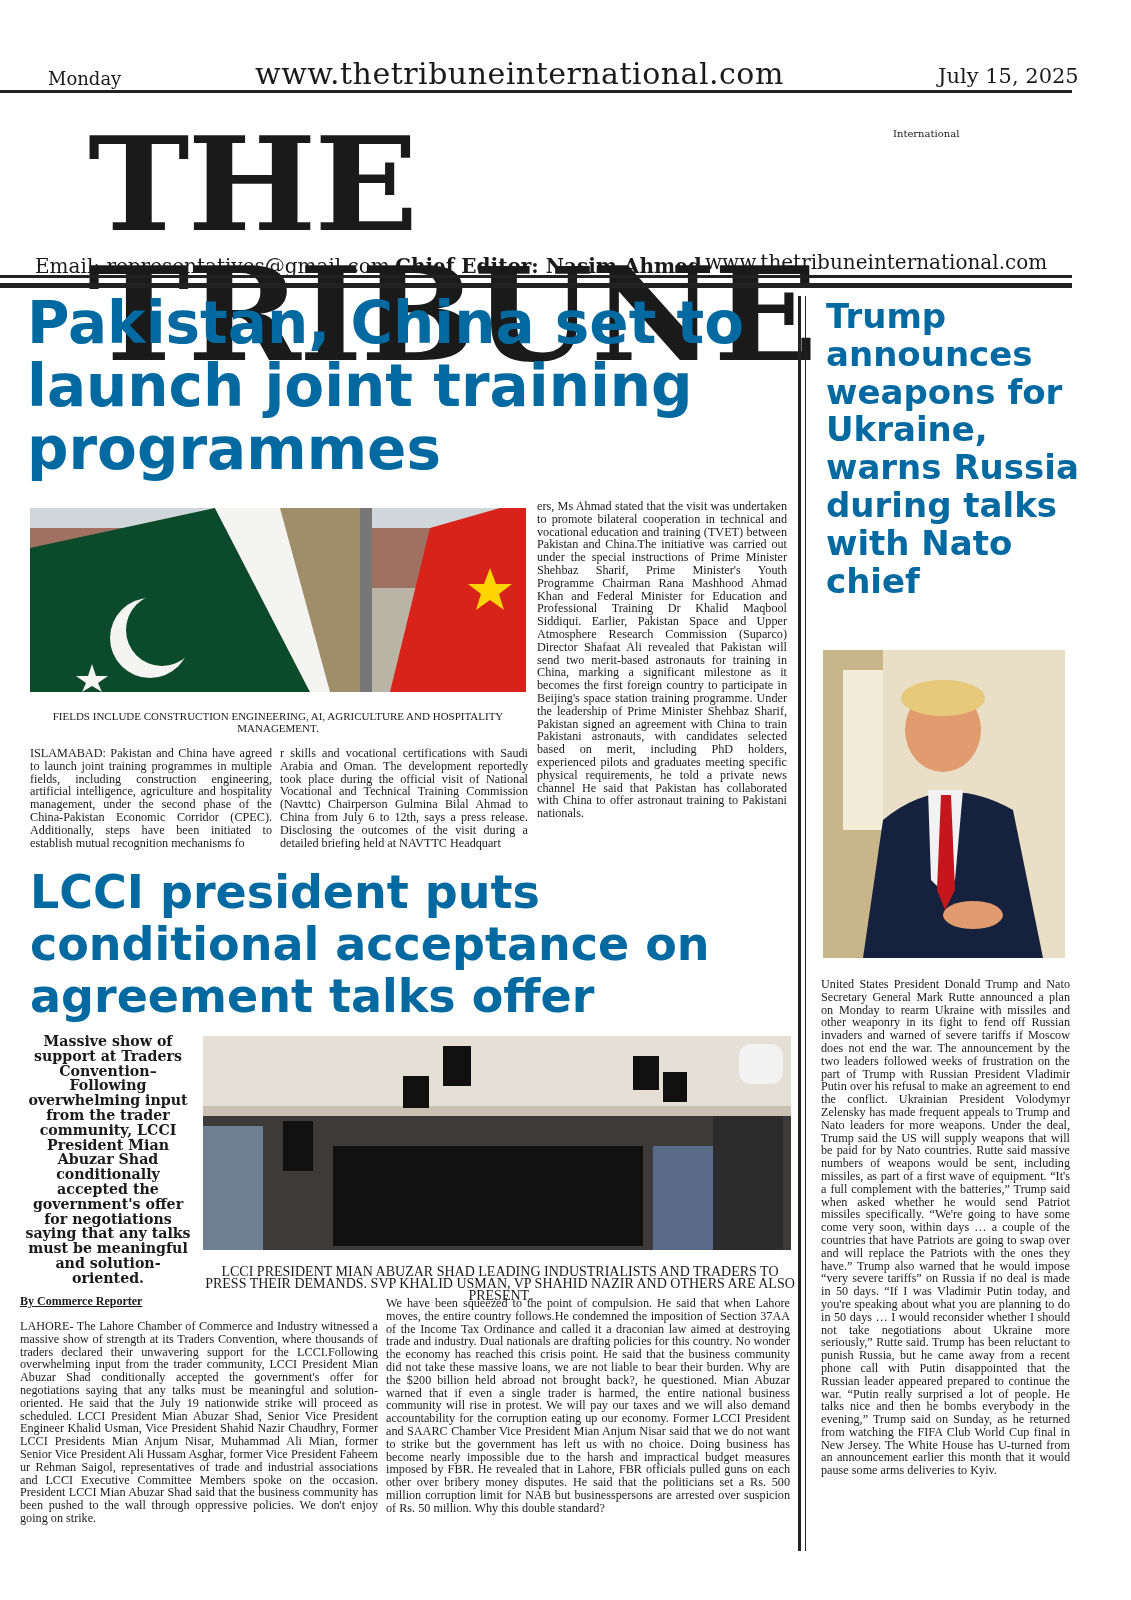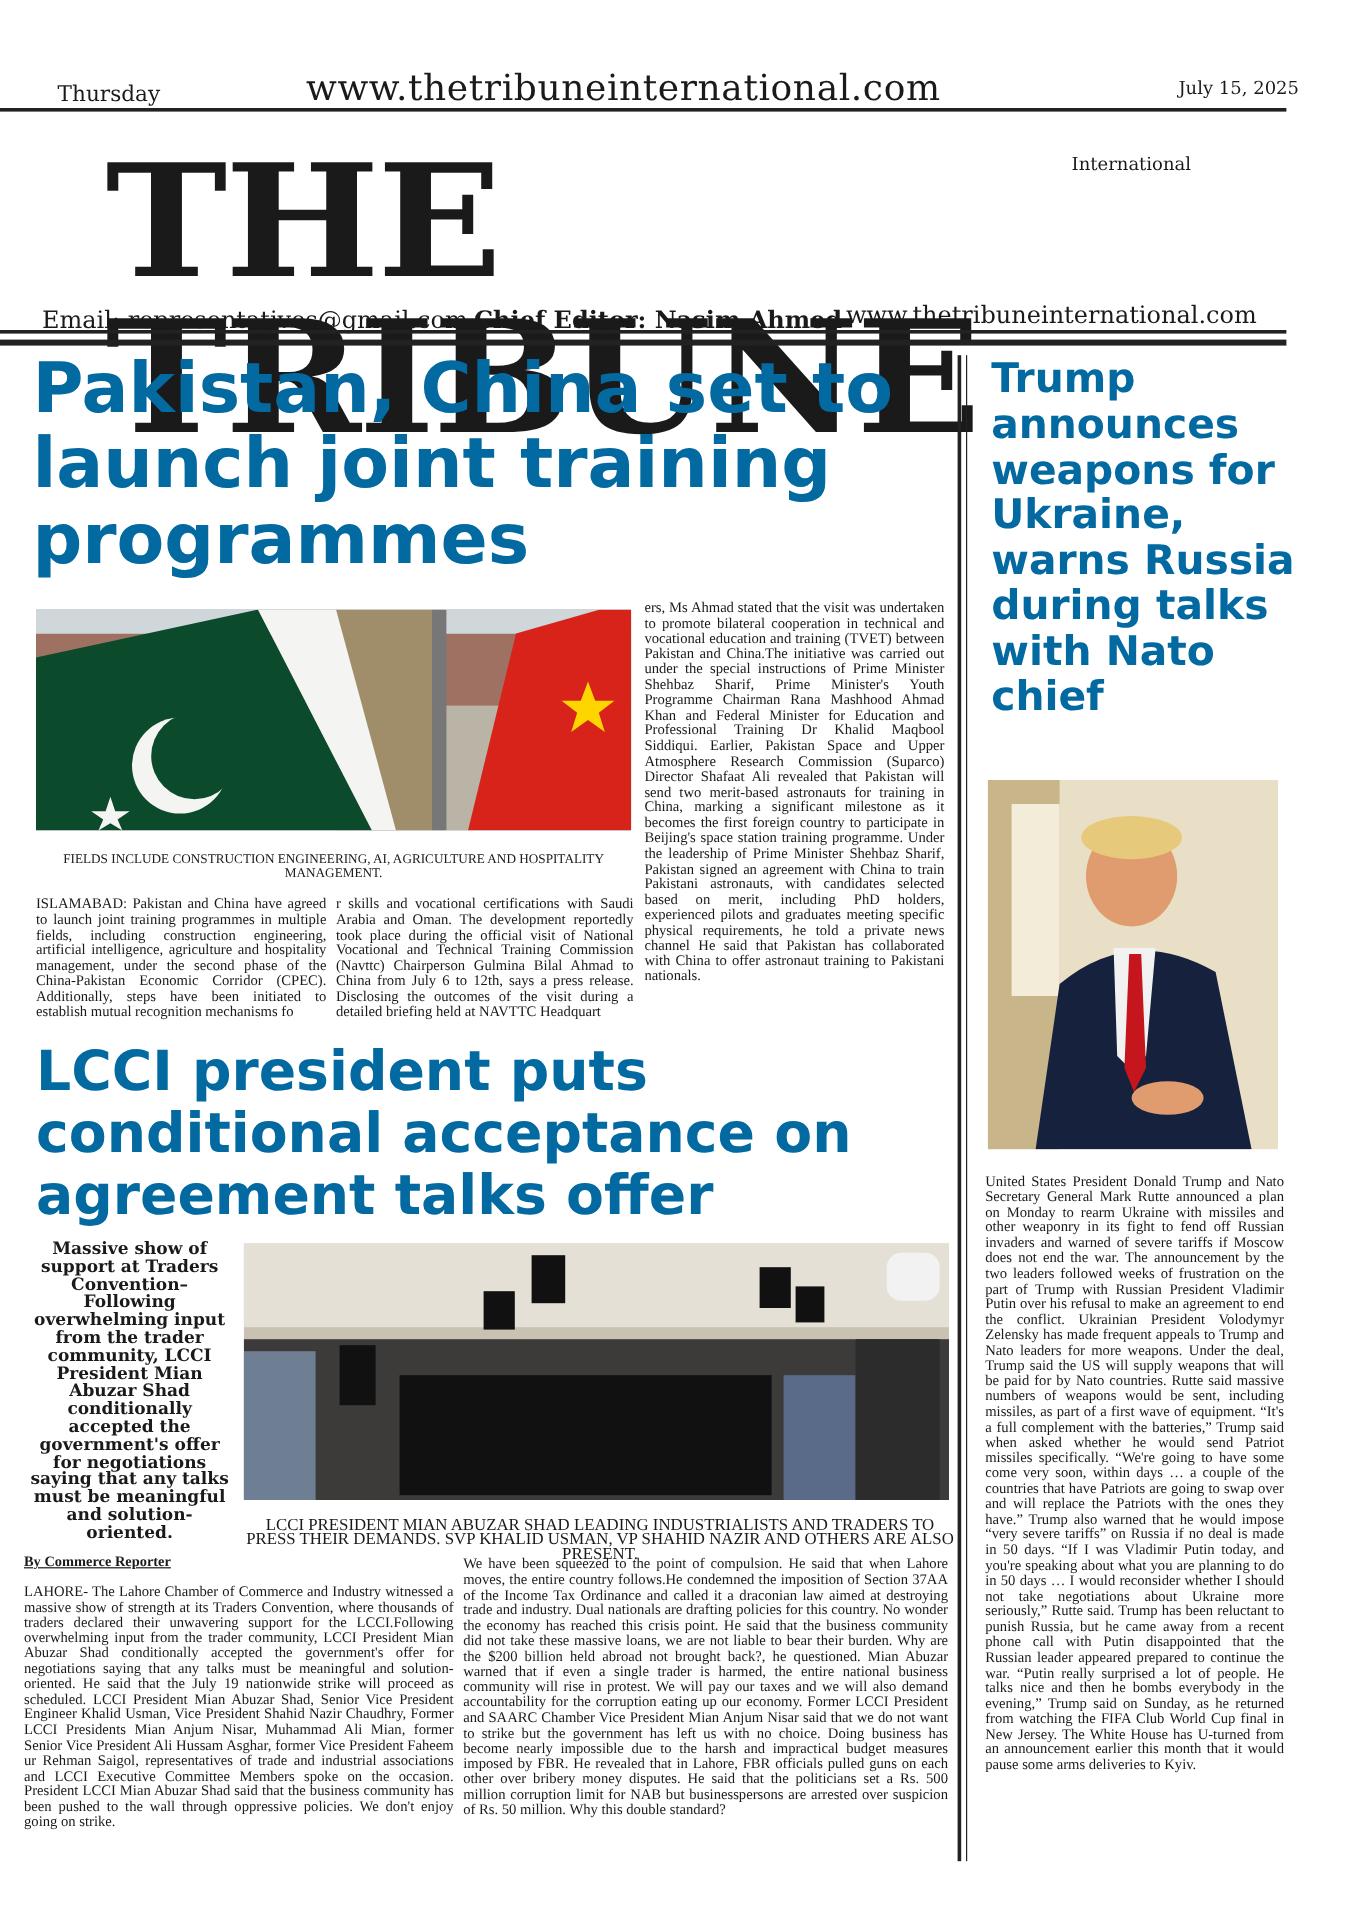--- a/index.html
+++ b/index.html
@@ -1,38 +1,38 @@
 <!DOCTYPE html>
 <html><head>
 <meta charset="utf-8">
 <style>
   html,body{margin:0;padding:0;background:#fff;}
   body{width:1131px;height:1600px;position:relative;overflow:hidden;color:#1a1a1a;font-family:"DejaVu Serif",serif;}
   .abs{position:absolute;}
   .topbar{left:0;top:60px;width:1100px;height:36px;}
   .topbar .day{left:48px;top:8px;font-size:18px;font-family:"DejaVu Serif",serif;}
   .topbar .url{left:255px;top:-4px;font-size:30px;font-family:"DejaVu Serif",serif;letter-spacing:0.5px;}
-  .topbar .date{left:982px;top:4px;font-size:15px;}
+  .topbar .date{left:938px;top:4px;font-size:21px;}
   .rule{background:#222;}
   .masthead{left:88px;top:120px;width:900px;font-family:"DejaVu Serif",serif;font-weight:bold;font-size:130px;line-height:130px;letter-spacing:-2px;transform:scaleX(1.05);transform-origin:left;}
-  .intl{left:893px;top:128px;font-size:15px;}
+  .intl{left:893px;top:128px;font-size:10px;}
   .subbar{top:254px;left:35px;width:1060px;font-size:20px;}
   .subbar span{position:absolute;white-space:nowrap;}
   .h1{font-family:"DejaVu Sans",sans-serif;font-weight:bold;color:#0369a1;}
   .col{font-family:"Liberation Serif",serif;font-size:12.2px;line-height:12.8px;text-align:justify;}
   .caption{font-family:"Liberation Serif",serif;font-size:11px;text-align:center;text-transform:uppercase;line-height:12px;}
   .photo{overflow:hidden;}
   .vrule{background:#222;}
   .footer{left:245px;top:1640px;font-size:22px;}
 </style>
 </head>
 <body>
 
 <div class="abs topbar">
-  <span class="abs day">Thursday</span>
+  <span class="abs day">Monday</span>
   <span class="abs url">www.thetribuneinternational.com</span>
   <span class="abs date">July 15, 2025</span>
 </div>
 <div class="abs rule" style="left:0;top:90px;width:1072px;height:3px;"></div>
 
 <div class="abs intl">International</div>
 <div class="abs masthead">THE TRIBUNE</div>
 
 <div class="abs subbar">
   <span style="left:0;top:0;">Email: representatives@gmail.com</span>

